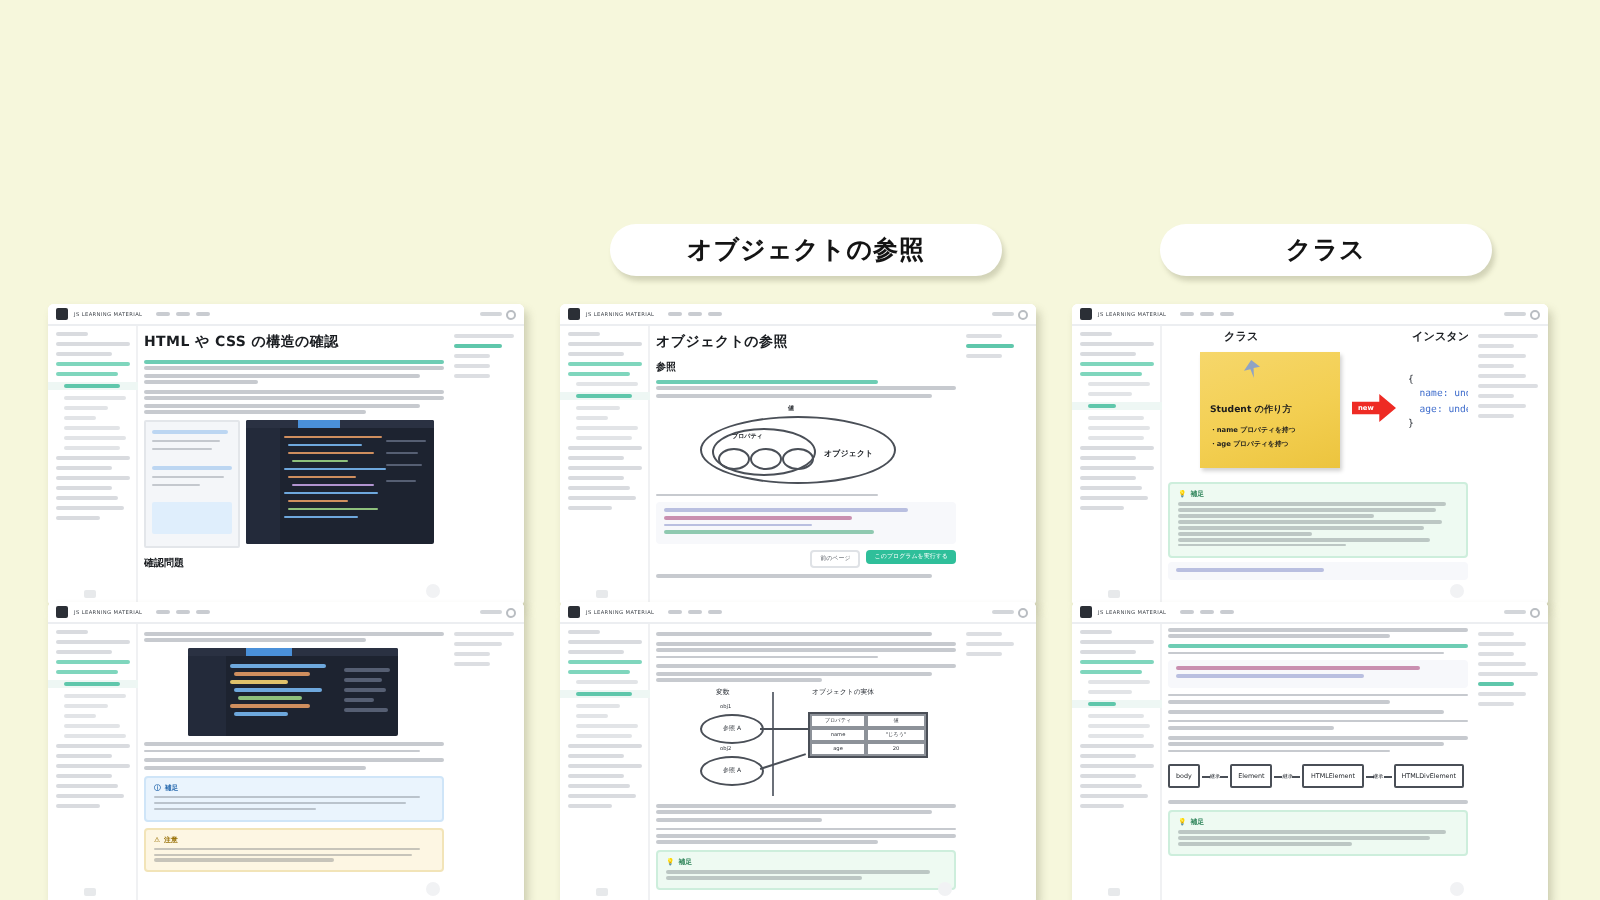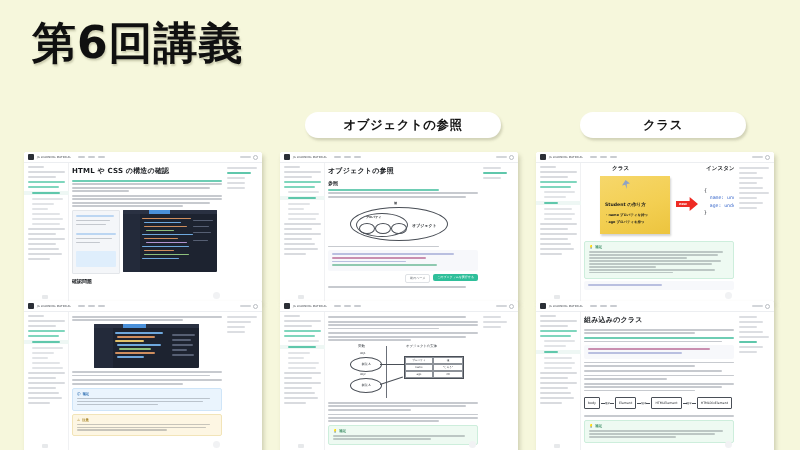--- a/index.html
+++ b/index.html
@@ -180,21 +180,20 @@
   .chain .lnk::before,.chain .lnk::after{content:"";display:block;width:4px;height:.7px;background:#4a4f57;}
   .fab{position:absolute;right:42px;bottom:4px;width:7px;height:7px;border-radius:50%;
        background:#f1f2f4;}
   .sb-foot{position:absolute;left:18px;bottom:4px;width:6px;height:4px;background:#e7e9eb;border-radius:1px;}
 </style>
 </head>
 <body>
 
 <div class="slide">
 
-  <div class="title">第6回講義</div>
 
   <div class="pills">
     <div class="pill p1">
       <span>オブジェクトの参照</span>
     </div>
     <div class="pill p2">
       <span>クラス</span>
     </div>
   </div>
 
@@ -692,21 +691,20 @@
           <div class="sb-line w3 ind"></div>
           <div class="sb-line w6" style="margin-top:3px"></div>
           <div class="sb-line w3"></div>
           <div class="sb-line w6"></div>
           <div class="sb-line w3"></div>
           <div class="sb-line w4"></div>
           <div class="sb-line w2"></div>
           <div class="sb-line w5"></div>
         </div>
         <div class="content">
-          <div class="h1">組み込みのクラス</div>
           <div class="p">
               <i class="a"></i>
               <i class="c"></i>
             </div>
           <div class="p">
               <i class="a lnk"></i>
               <i class="b"></i>
             </div>
           <div class="code">
             <i class="a v"></i>

